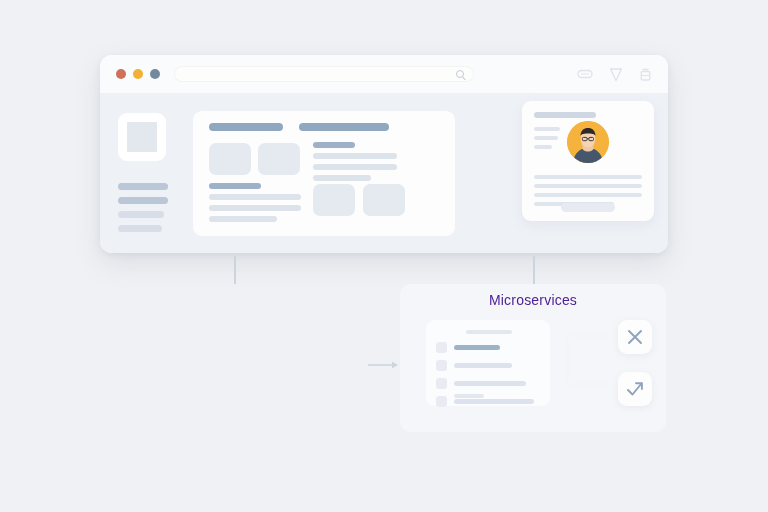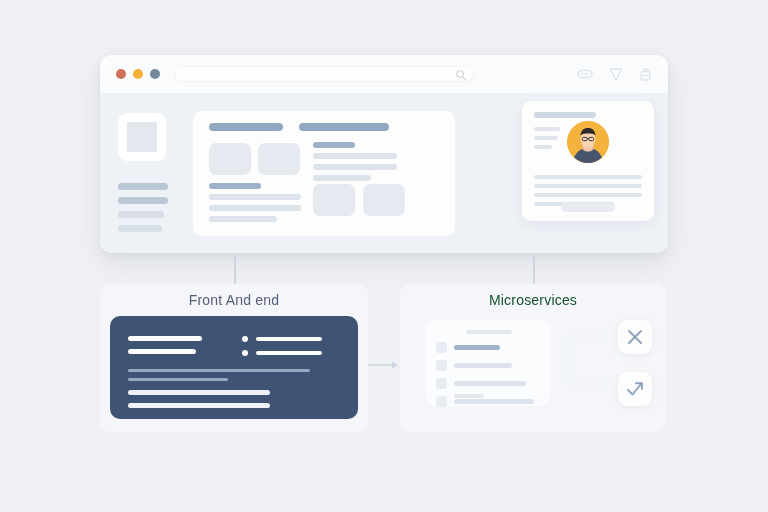--- a/index.html
+++ b/index.html
@@ -125,21 +125,21 @@
   .hconn{ position:absolute; left:368px; top:356px; width:32px; height:2px; }
 
   
   .panel{
     position:absolute; top:284px; height:148px;
     background:#f4f6f9; border-radius:11px;
   }
   .panel-left{ left:100px; width:268px; }
   .panel-right{ left:400px; width:266px; }
   .panel-title{
-    text-align:center; font-size:14px; color:#14532d; padding-top:8px;
+    text-align:center; font-size:14px; color:#4c1d95; padding-top:8px;
     letter-spacing:.2px; font-family:"Liberation Sans", sans-serif;
   }
   .panel-title.garbled{ color:#54607a; }
 
   
   .dark{
     position:absolute; left:10px; top:32px; width:248px; height:103px;
     background:#3f5474; border-radius:10px;
   }
   .dk-r1{ position:absolute; left:18px; top:20px; }
@@ -302,48 +302,20 @@
   <div class="vline vl-left"></div>
   <div class="vline vl-right"></div>
 
   <div class="hconn">
     <svg width="32" height="10" viewBox="0 0 32 10">
       <line x1="0" y1="5" x2="25" y2="5" stroke="#ccd6e2" stroke-width="1.6"></line>
       <path d="M24 1.6 L30 5 L24 8.4 Z" fill="#ccd6e2"></path>
     </svg>
   </div>
 
-  <div class="panel panel-left">
-    <div class="panel-title garbled pt">Front And end</div>
-
-    <div class="dark">
-      <div class="dk-r1">
-        <b></b>
-        <b></b>
-      </div>
-      <div class="dk-bullets">
-        <div class="row">
-          <span class="bul"></span>
-          <span class="ln"></span>
-        </div>
-        <div class="row">
-          <span class="bul"></span>
-          <span class="ln"></span>
-        </div>
-      </div>
-      <div class="dk-r2">
-        <b></b>
-        <b></b>
-      </div>
-      <div class="dk-r3">
-        <b></b>
-        <b></b>
-      </div>
-    </div>
-  </div>
 
   <div class="panel panel-right">
     <div class="panel-title pt">Microservices</div>
 
     <div class="ms-card">
       <div class="ms-head"></div>
       <div class="ms-rows">
         <div class="ms-row">
           <span class="ms-ico"></span>
           <span class="ms-ln"></span>

